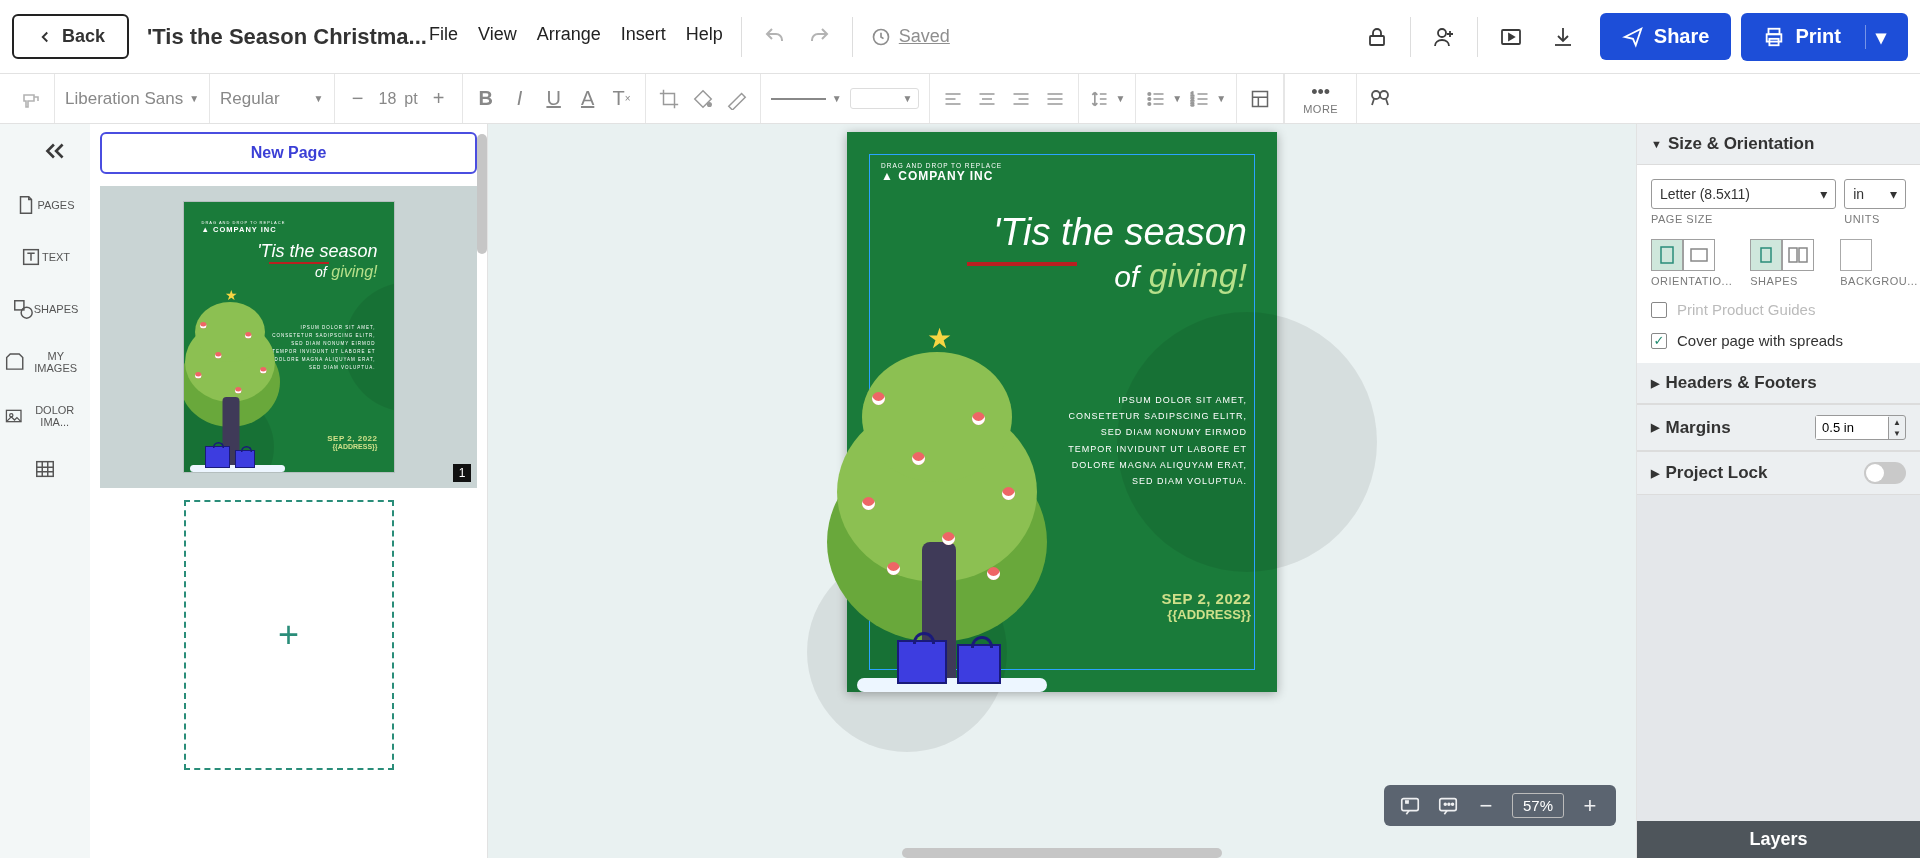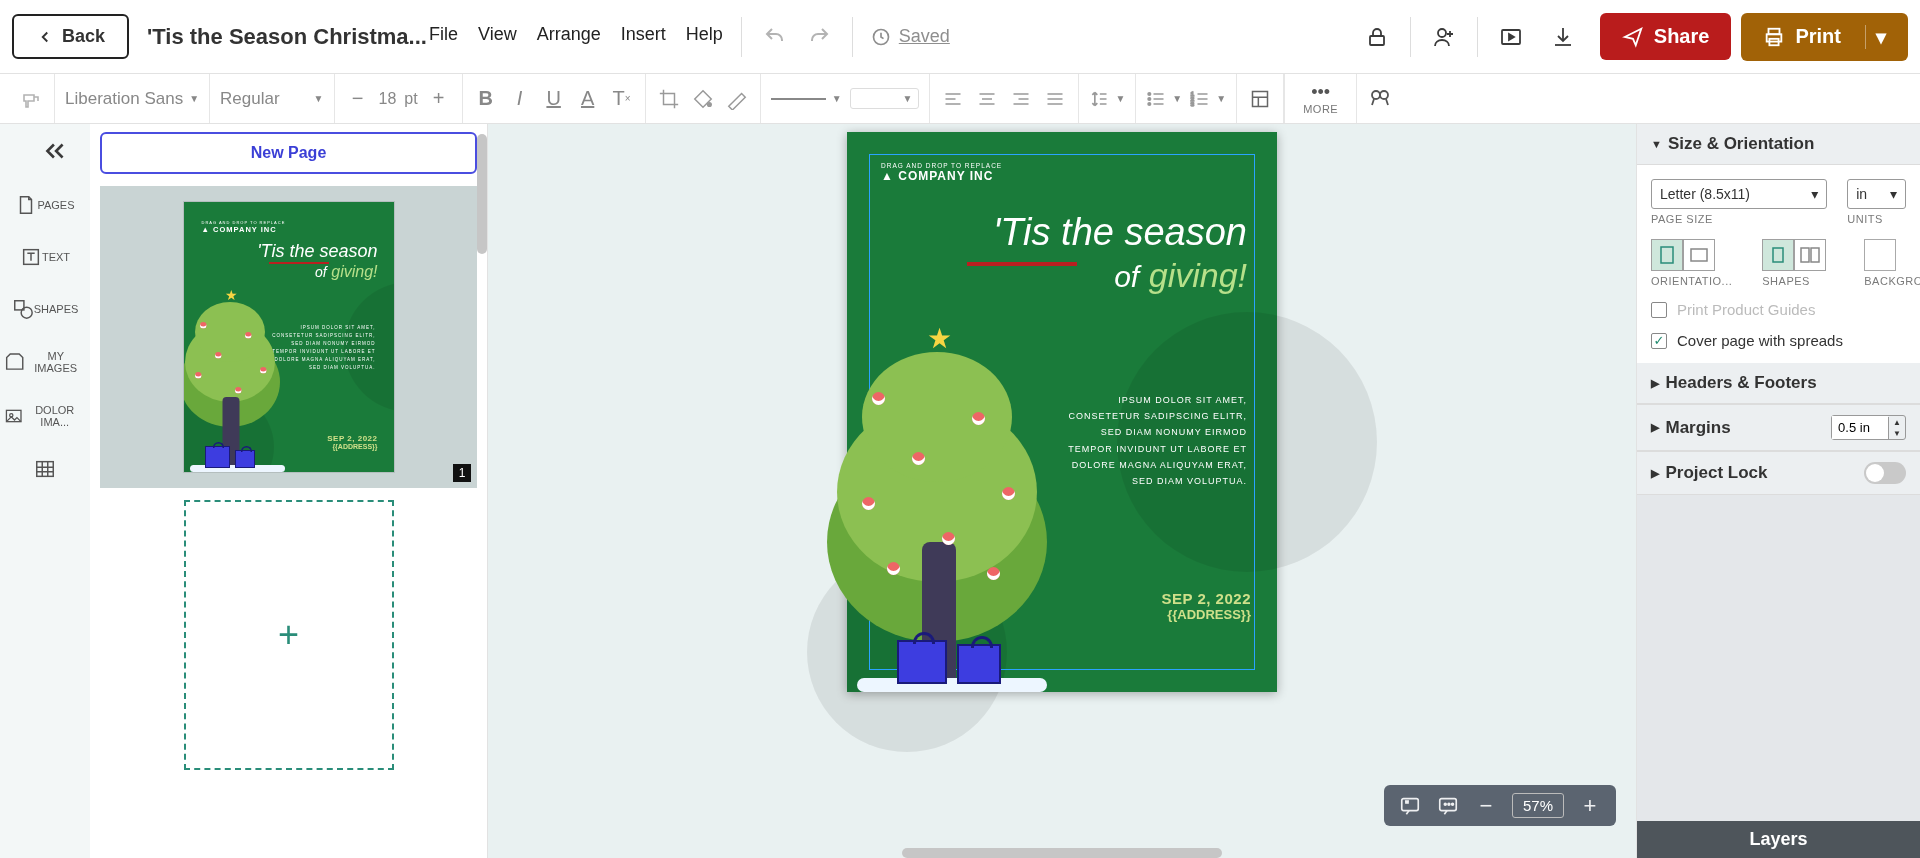--- a/index.html
+++ b/index.html
@@ -11,22 +11,22 @@
 .back-btn{display:flex;align-items:center;gap:8px;border:2px solid #222;border-radius:6px;padding:10px 22px;font-weight:700;font-size:18px;cursor:pointer;}
 .title-block{margin-left:18px;display:flex;flex-direction:row;gap:2px;}
 .doc-title{font-size:22px;font-weight:700;white-space:nowrap;max-width:310px;overflow:hidden;text-overflow:ellipsis;}
 .menu-row{display:flex;gap:20px;font-size:18px;color:#222;}
 .menu-row span{cursor:pointer;}
 .top-spacer{flex:1}
 .top-divider{width:1px;height:40px;background:#ddd;margin:0 18px;}
 .icon-btn{width:30px;height:30px;display:flex;align-items:center;justify-content:center;cursor:pointer;color:#3a3a3a;}
 .icon-btn svg{width:24px;height:24px;}
 .saved{display:flex;align-items:center;gap:8px;color:#8e8e8e;font-size:18px;text-decoration:underline;}
-.share-btn{background:#b91c1c;color:#fff;border-radius:6px;padding:12px 22px;font-weight:700;font-size:20px;display:flex;align-items:center;gap:10px;cursor:pointer;}
-.print-btn{background:#a16207;color:#fff;border-radius:6px;padding:12px 22px;font-weight:700;font-size:20px;display:flex;align-items:center;gap:10px;cursor:pointer;margin-left:10px;position:relative;}
+.share-btn{background:#1d4ed8;color:#fff;border-radius:6px;padding:12px 22px;font-weight:700;font-size:20px;display:flex;align-items:center;gap:10px;cursor:pointer;}
+.print-btn{background:#1d4ed8;color:#fff;border-radius:6px;padding:12px 22px;font-weight:700;font-size:20px;display:flex;align-items:center;gap:10px;cursor:pointer;margin-left:10px;position:relative;}
 .print-btn .split{border-left:1px solid rgba(255,255,255,.4);margin-left:14px;padding-left:10px;}
 
 
 .fmtbar{height:50px;display:flex;align-items:center;border-bottom:1px solid #e2e2e2;background:#fff;}
 .fmtbar .grp{display:flex;align-items:center;height:100%;border-right:1px solid #e6e6e6;padding:0 10px;gap:8px;}
 .dim{color:#b3b3b3;}
 .select-box{display:flex;align-items:center;gap:6px;color:#888;font-size:17px;}
 .tri{font-size:10px;color:#888;}
 .num{font-size:16px;color:#888;}
 .tool-ic{width:26px;height:26px;display:flex;align-items:center;justify-content:center;color:#888;font-size:20px;cursor:pointer;}
@@ -83,32 +83,32 @@
 .zoombar .z-ic{opacity:.9;width:24px;height:24px;display:flex;align-items:center;justify-content:center;cursor:pointer;}
 .zoombar .z-val{border:1px solid #bbb;border-radius:3px;padding:3px 10px;font-size:15px;}
 .hscroll{position:absolute;bottom:0;left:50%;transform:translateX(-50%);width:320px;height:10px;background:#c6c6c6;border-radius:5px;}
 
 
 .prop{width:284px;display:flex;flex-direction:column;border-left:1px solid #e2e2e2;}
 .prop-header{background:#4e555b;color:#fff;text-align:center;padding:8px 0;font-size:18px;font-weight:600;}
 .section{background:#eceff1;padding:10px 14px;font-weight:700;font-size:17px;display:flex;align-items:center;gap:6px;cursor:pointer;border-bottom:1px solid #dcdcdc;}
 .section .caret{font-size:11px;}
 .panel-body{padding:14px;display:flex;flex-direction:column;gap:14px;font-size:14px;}
-.row{display:flex;gap:20px;}
+.row{display:flex;gap:8px;}
 .sel{border:1px solid #999;border-radius:3px;padding:6px 8px;display:flex;align-items:center;justify-content:space-between;flex:1;cursor:pointer;}
 .small-lbl{font-size:11px;color:#7a7a7a;letter-spacing:.5px;margin-top:4px;}
 .orient-grp{display:flex;gap:0;}
 .orient-btn{border:1px solid #a0a0a0;width:32px;height:32px;display:flex;align-items:center;justify-content:center;cursor:pointer;}
 .orient-btn.active{background:#cfe7dc;}
 .bg-swatch{width:32px;height:32px;border:1px solid #aaa;background:#fff;cursor:pointer;}
 .chk{display:flex;align-items:center;gap:10px;font-size:15px;}
 .chk .box{width:16px;height:16px;border:1px solid #888;border-radius:2px;display:flex;align-items:center;justify-content:center;color:#1f8a6e;font-size:13px;}
 .margin-row{display:flex;align-items:center;justify-content:space-between;padding:10px 14px;background:#eceff1;border-top:1px solid #dcdcdc;border-bottom:1px solid #dcdcdc;}
 .margin-inp{display:flex;align-items:center;border:1px solid #999;border-radius:3px;}
-.margin-inp input{border:none;width:56px;padding:4px 6px;font-size:13px;}
+.margin-inp input{border:none;width:72px;padding:4px 6px;font-size:13px;}
 .spin{display:flex;flex-direction:column;border-left:1px solid #999;}
 .spin span{font-size:8px;padding:1px 4px;cursor:pointer;}
 .lock-row{display:flex;align-items:center;justify-content:space-between;padding:10px 14px;background:#eceff1;border-top:1px solid #dcdcdc;border-bottom:1px solid #dcdcdc;}
 .toggle{width:42px;height:22px;border-radius:12px;background:#c9c9c9;position:relative;cursor:pointer;}
 .toggle::after{content:"";position:absolute;left:2px;top:2px;width:18px;height:18px;border-radius:50%;background:#fff;}
 .prop-spacer{flex:1;background:#e4e7ea;}
 
 
 .mini .headline{font-size:18px;top:40px;right:16px;}
 .mini .headline .of{font-size:14px;}

